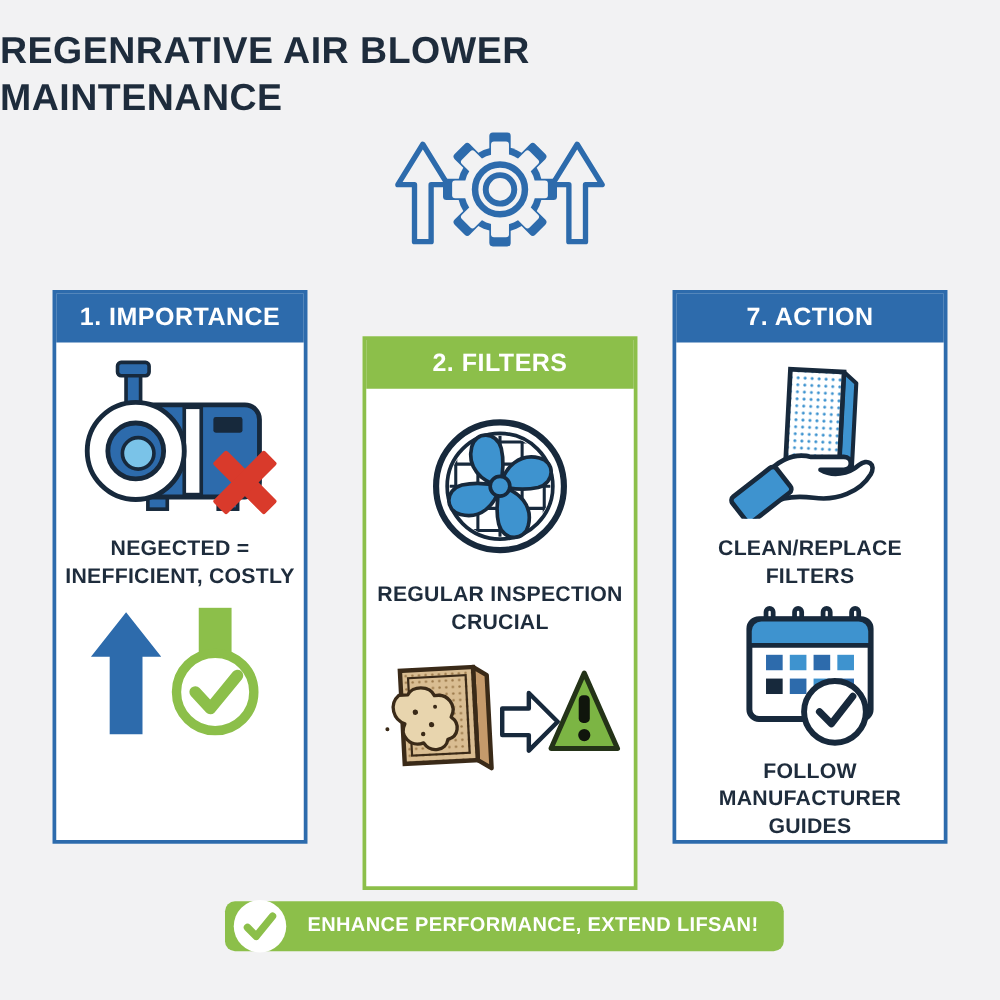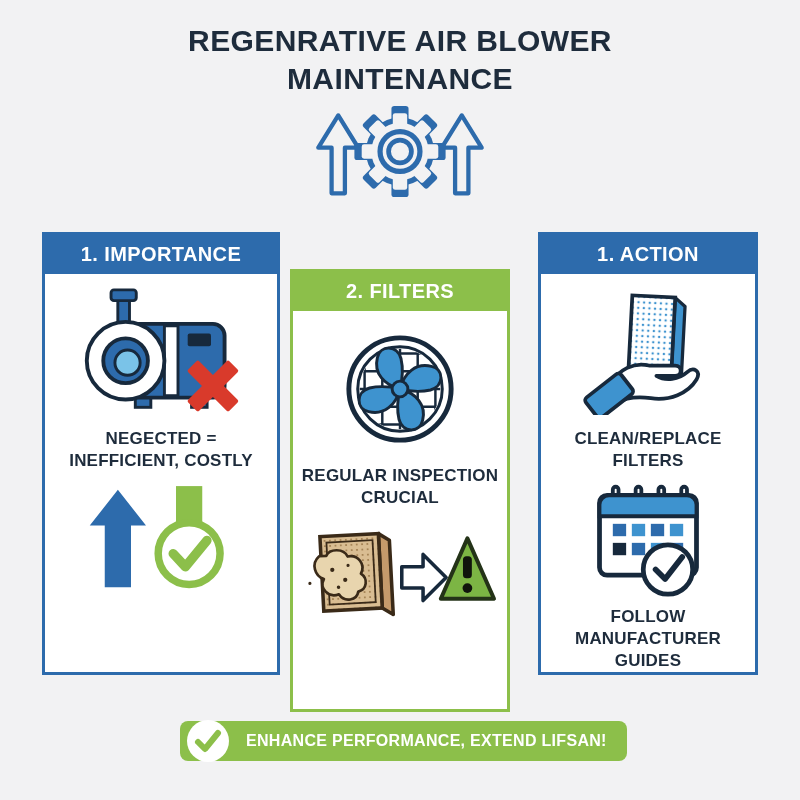--- a/index.html
+++ b/index.html
@@ -1,32 +1,32 @@
 <!DOCTYPE html>
 <html style="--bg: #f2f2f3; --white: #ffffff; --navy: #17293c; --text: #1e2c3c; --blue: #2d6bac; --lightblue: #3e93cf; --paleblue: #7ac3e8; --green: #8cbf4a; --warngreen: #7cb544; --red: #d93a2b; --tan: #c59a6b; --mesh: #d9bd92; --meshdot: #9a7748; --blob: #e8d5ae; --brown: #3a2a18; --olive: #243318; --ink: #10150c;"><head>
 <meta charset="utf-8">
 <style>
   html,body{margin:0;padding:0;}
   body{background:#e5e5e6;font-family:"Liberation Sans",sans-serif;}
   .page{position:relative;width:800px;height:800px;background:var(--bg);overflow:hidden;}
 
   
-  .title{position:absolute;top:22px;left:0;width:100%;margin:0;text-align:center;
+  .title{position:absolute;top:22px;left:0;width:100%;margin:0;
          font-size:30px;line-height:1.25;font-weight:800;letter-spacing:.4px;
          color:var(--text);white-space:pre-line;}
 
   
   .hero{position:absolute;top:104px;left:0;width:100%;display:flex;justify-content:center;}
 
   
   .col{position:absolute;top:232px;height:443px;background:var(--white);
        border:3px solid;box-sizing:border-box;}
   .col-blue{border-color:var(--blue);}
   .col-green{border-color:var(--green);}
-  .col1{left:42px;width:238px;}
+  .col1{left:42px;width:204px;}
   .col2{left:290px;width:220px;margin-top:37px;}
   .col3{left:538px;width:220px;}
   .col-header{height:39px;display:flex;align-items:center;justify-content:center;
               color:var(--white);font-size:20px;font-weight:800;letter-spacing:.4px;}
   .hdr-blue{background:var(--blue);}
   .hdr-green{background:var(--green);}
   .col-body{display:flex;flex-direction:column;align-items:center;padding:14px 6px 0;}
   .icon-box{display:flex;align-items:center;justify-content:center;}
   .ib-lg{height:128px;}
   .ib-sm{height:108px;margin-top:14px;}
@@ -178,21 +178,21 @@
           <polygon points="112,46 136,46 136,32 162,58 136,84 136,70 112,70" class="f-white s-navy" stroke-width="4" stroke-linejoin="round"></polygon>
           <polygon points="186,14 216,82 156,82" class="f-wgreen s-olive" stroke-width="4.5" stroke-linejoin="round"></polygon>
           <rect x="181" y="34" width="10" height="25" rx="4" class="f-ink"></rect>
           <circle cx="186" cy="70" r="5.5" class="f-ink"></circle>
         </svg>
       </div>
     </div>
   </section>
 
   <section class="col col-blue col3">
-    <header class="col-header hdr-blue">1. ACTION</header>
+    <header class="col-header hdr-blue">7. ACTION</header>
     <div class="col-body">
       <div class="icon-box ib-lg">
         <svg width="140" height="126" viewBox="0 0 150 135">
           <defs>
             <pattern id="hmesh" width="6" height="6" patternUnits="userSpaceOnUse">
               <rect width="6" height="6" class="f-white"></rect>
               <circle cx="3" cy="3" r="1.3" fill="var(--lightblue)"></circle>
             </pattern>
           </defs>
           <g transform="rotate(3 80 50)">

